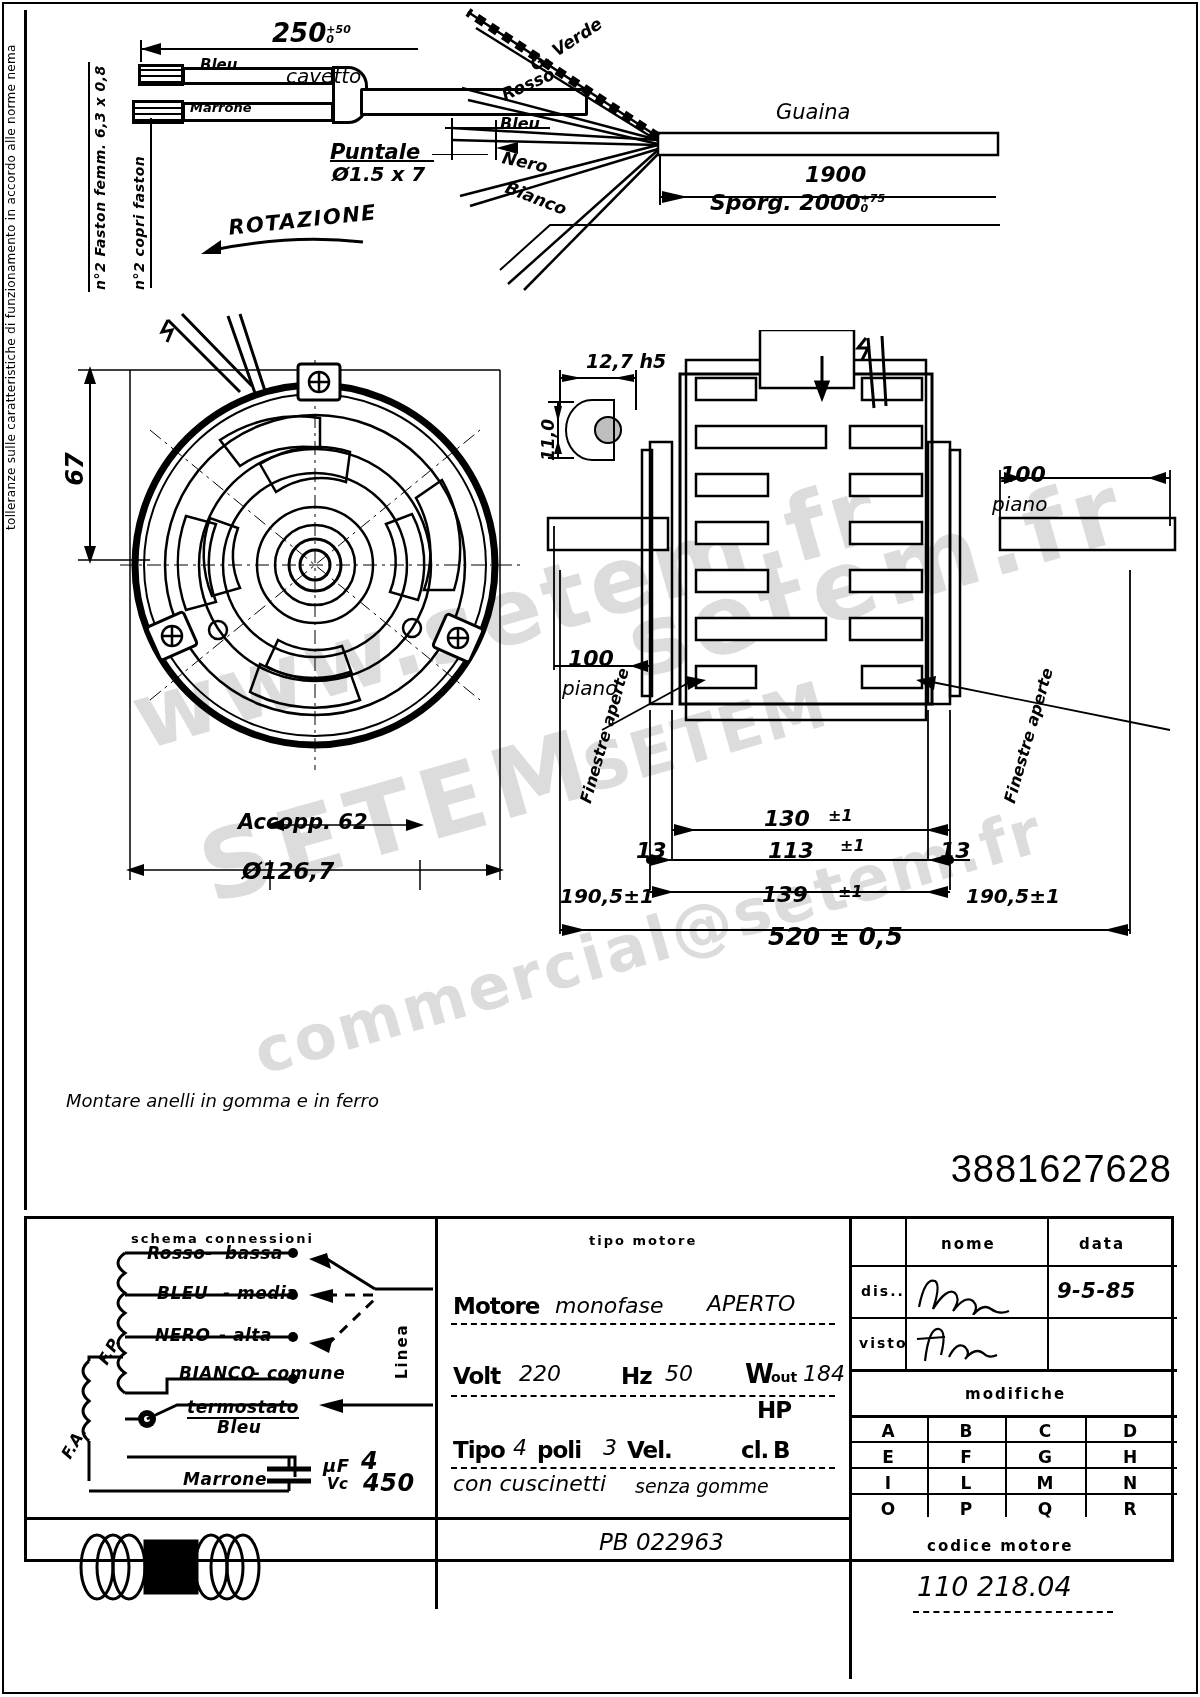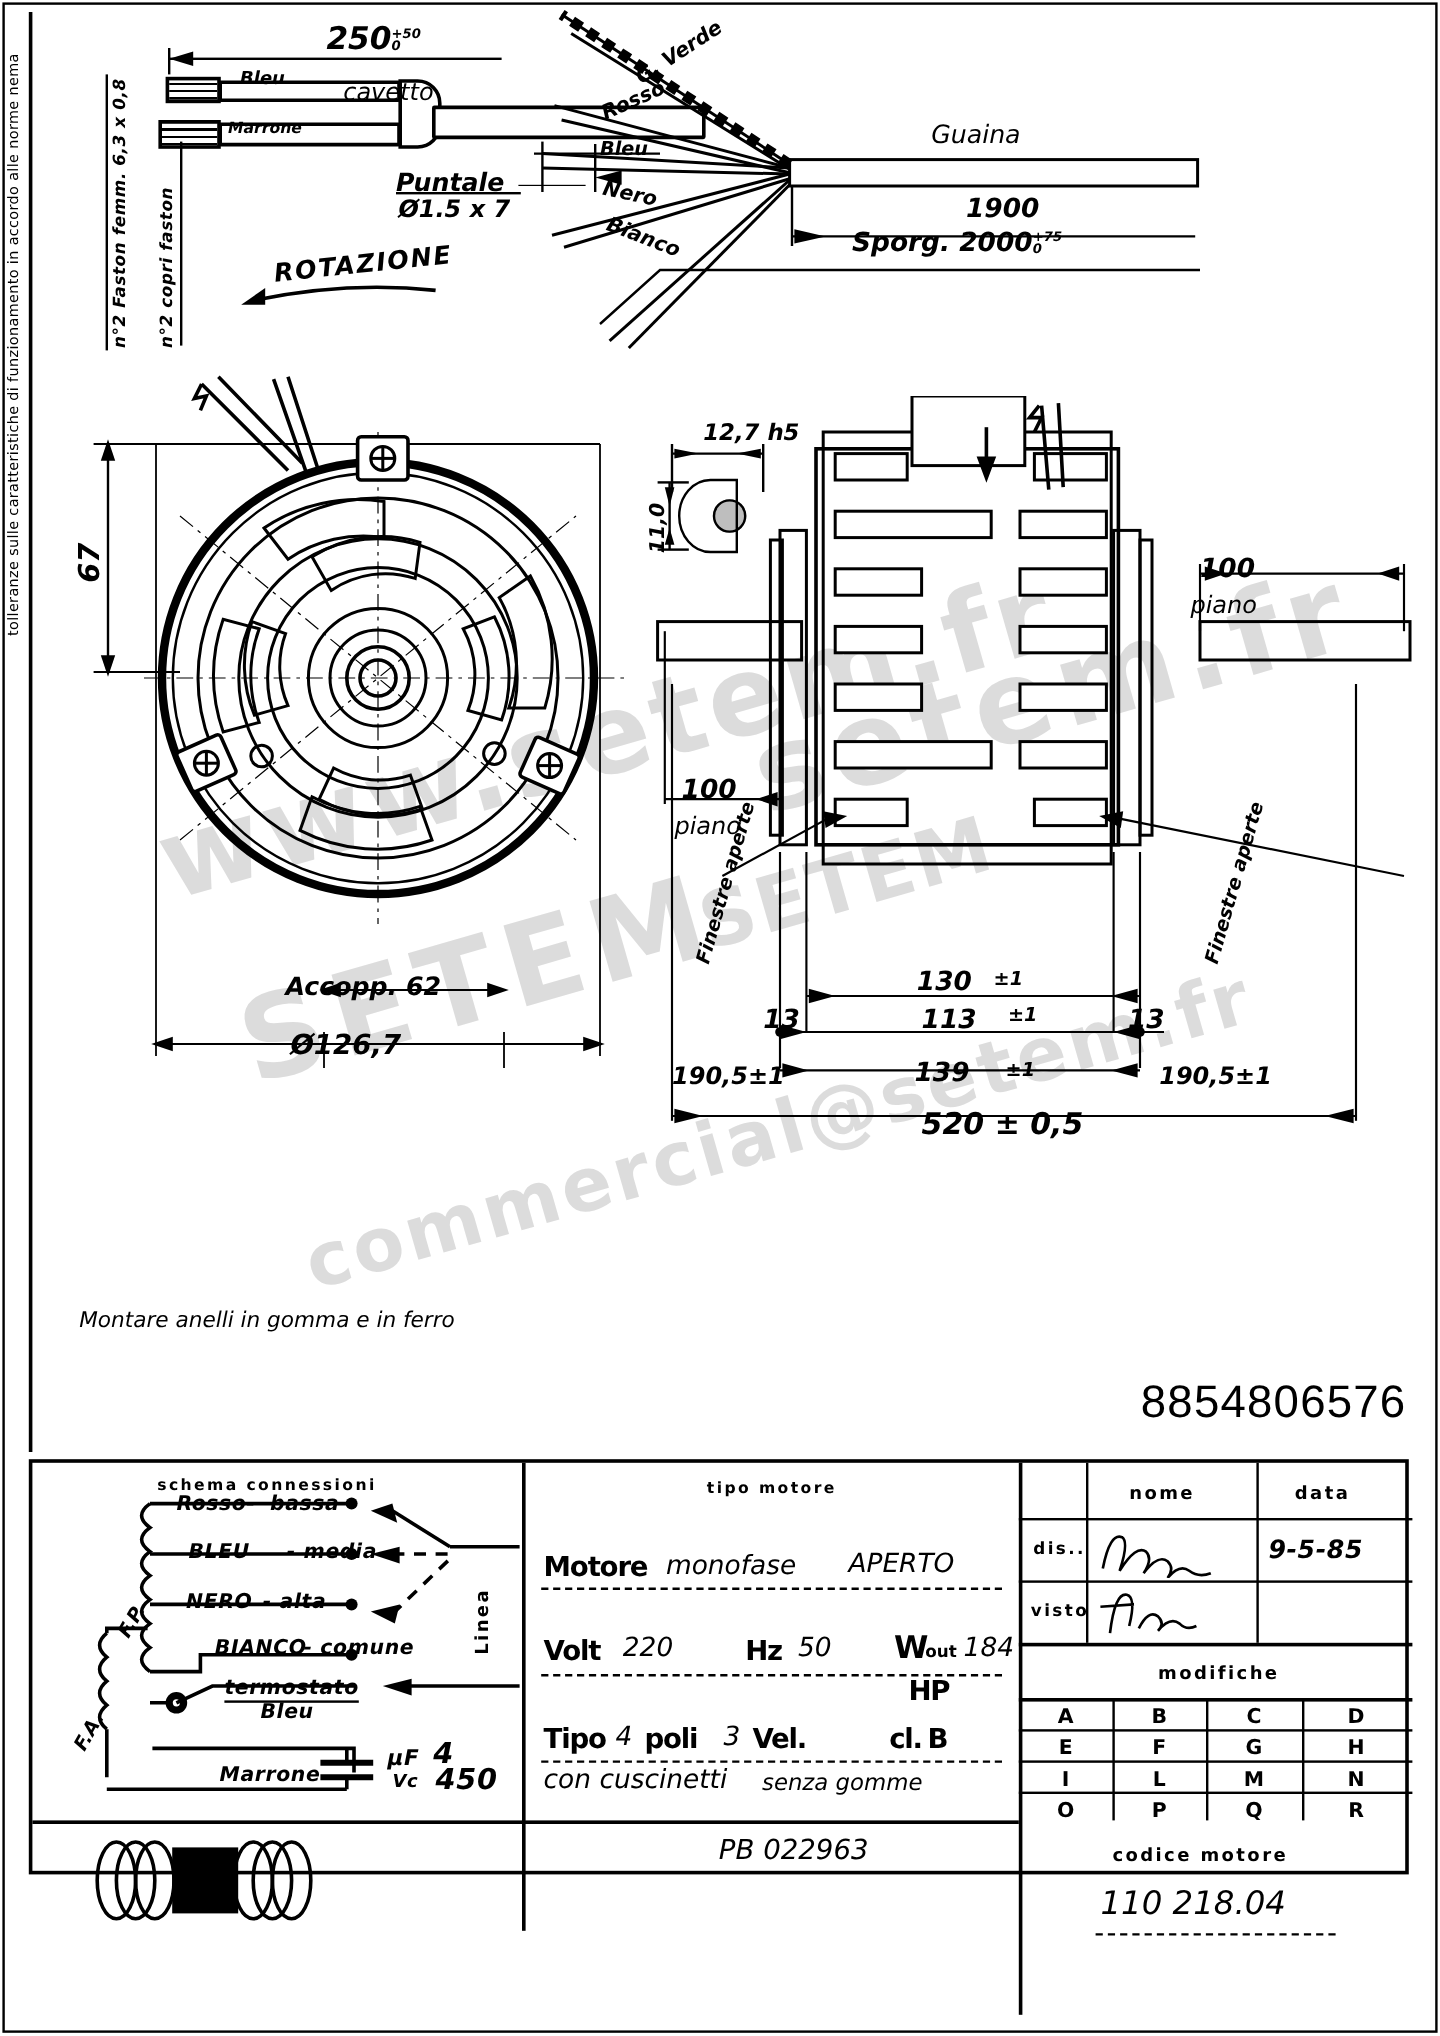--- a/index.html
+++ b/index.html
@@ -479,21 +479,21 @@
   <div class="dimtxt" style="left:768px; top:838px; font-size:22px;">113</div>
   <div class="dimtxt" style="left:840px; top:836px; font-size:16px;">±1</div>
   <div class="dimtxt" style="left:940px; top:838px; font-size:22px;">13</div>
   <div class="dimtxt" style="left:560px; top:884px; font-size:20px;">190,5±1</div>
   <div class="dimtxt" style="left:762px; top:882px; font-size:22px;">139</div>
   <div class="dimtxt" style="left:838px; top:882px; font-size:16px;">±1</div>
   <div class="dimtxt" style="left:966px; top:884px; font-size:20px;">190,5±1</div>
   <div class="dimtxt" style="left:768px; top:922px; font-size:25px;">520 ± 0,5</div>
 
   <div id="montare">Montare anelli in gomma e in ferro</div>
-  <div id="drawnum">8854806576</div>
+  <div id="drawnum">3881627628</div>
 
   <div id="titleblock">
 
     <div class="tbline tb-v" style="left:408px; top:0; height:390px;"></div>
     <div class="tbline tb-v" style="left:822px; top:0; height:460px;"></div>
 
     <div class="tbline tb-h" style="left:0; top:298px; width:408px;"></div>
     <div class="tbline tb-h" style="left:408px; top:298px; width:414px;"></div>
 
     <div class="smalllabel abs" style="left:104px; top:12px;">schema    connessioni</div>
@@ -548,21 +548,21 @@
         <line x1="240" y1="262" x2="284" y2="262"></line>
       </g>
       <path d="M262,238 L262,250" stroke="#000" stroke-width="3"></path>
       <path d="M262,262 L262,272" stroke="#000" stroke-width="3"></path>
       <path d="M62,272 L262,272" stroke="#000" stroke-width="3"></path>
     </svg>
 
     <div class="hand abs" style="left:120px; top:24px; font-size:17px;">Rosso-</div>
     <div class="hand abs" style="left:198px; top:24px; font-size:17px;">bassa</div>
     <div class="hand abs" style="left:130px; top:64px; font-size:17px;">BLEU</div>
-    <div class="hand abs" style="left:196px; top:64px; font-size:17px;margin-left:16px;">- media</div>
+    <div class="hand abs" style="left:196px; top:64px; font-size:17px;">- media</div>
     <div class="hand abs" style="left:128px; top:106px; font-size:17px;">NERO</div>
     <div class="hand abs" style="left:192px; top:106px; font-size:17px;">- alta</div>
     <div class="hand abs" style="left:152px; top:144px; font-size:17px;">BIANCO</div>
     <div class="hand abs" style="left:226px; top:144px; font-size:17px;text-align:right;">- comune</div>
 
     <div class="hand abs" style="left:160px; top:178px; font-size:17px; border-bottom:2px solid #000;">termostato</div>
     <div class="hand abs" style="left:190px; top:198px; font-size:17px;">Bleu</div>
     <div class="hand abs" style="left:156px; top:250px; font-size:17px;">Marrone</div>
 
     <div class="hand abs" style="left:68px; top:122px; font-size:16px; transform:rotate(-60deg);">F.P.</div>

